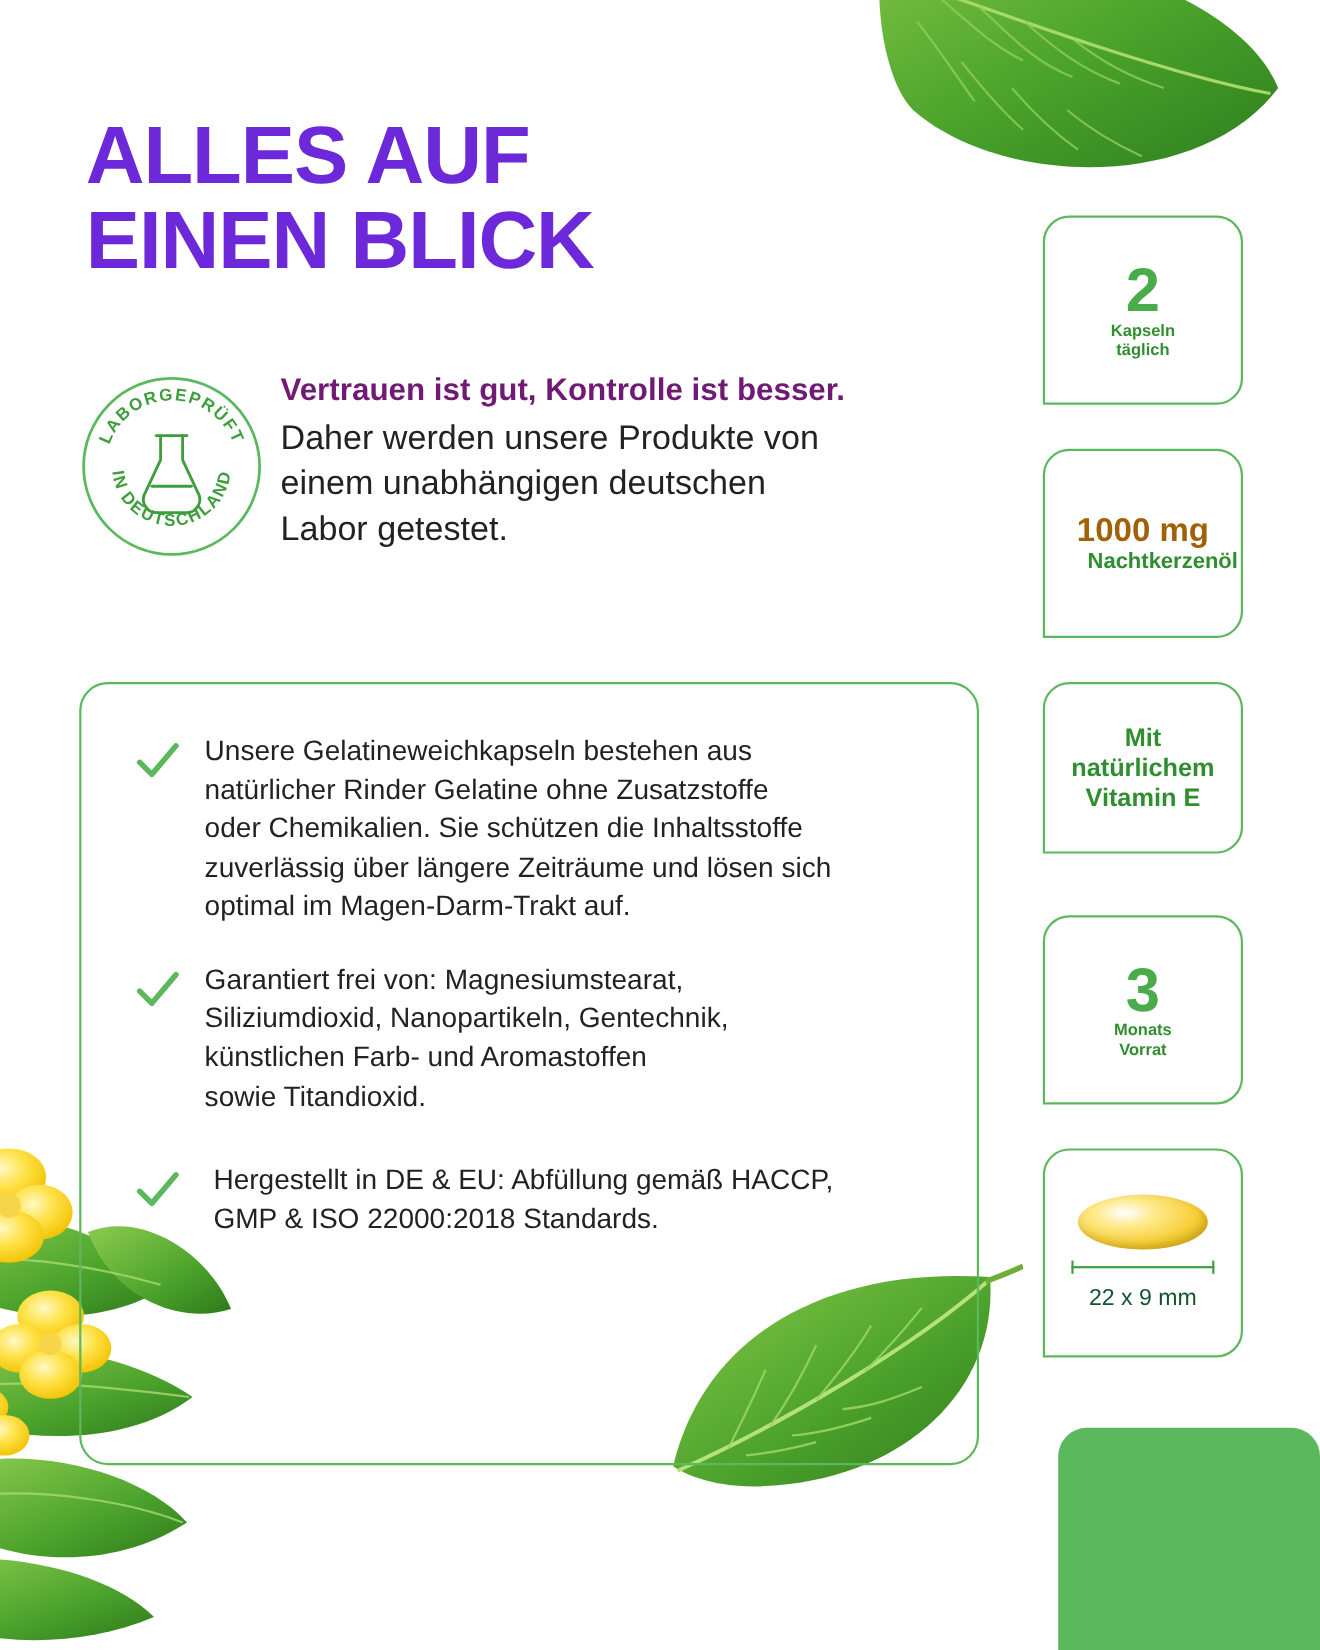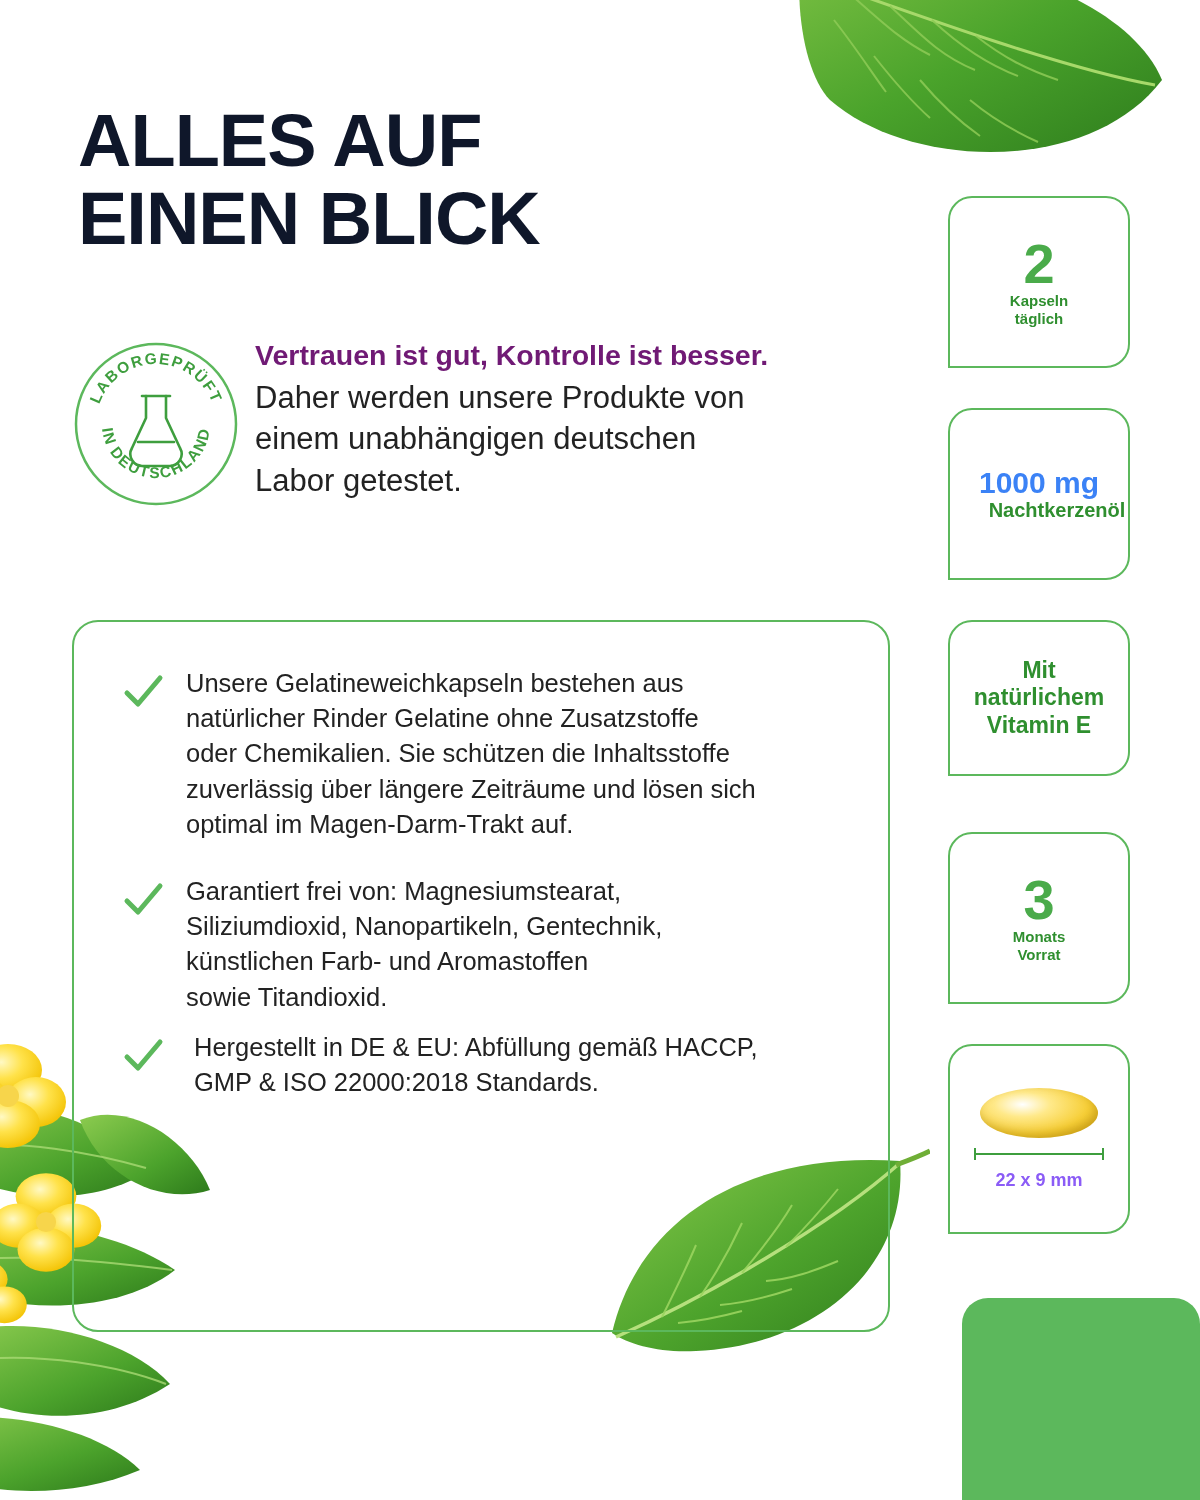--- a/index.html
+++ b/index.html
@@ -42,21 +42,21 @@
 
   
   #page-title {
     position: absolute;
     left: 78px;
     top: 52px;
     font-size: 74px;
     font-weight: bold;
     line-height: 1.06;
     letter-spacing: -1px;
-    color: #0f172a;
+    color: #6d28d9;
     white-space: pre-line;
   }
 
   
   #lab-badge {
     position: absolute;
     left: 72px;
     top: 340px;
     width: 168px;
     height: 168px;
@@ -111,21 +111,21 @@
     margin-top: 6px;
   }
   .bullet-text {
     font-size: 25.5px;
     line-height: 1.38;
     color: #222222;
     white-space: pre-line;
   }
   #bullet-0 { top: 44px; }
   #bullet-1 { top: 252px; }
-  #bullet-2 { top: 408px; gap: 30px; }
+  #bullet-2 { top: 434px; gap: 30px; }
 
   
   .fact-card {
     position: absolute;
     left: 948px;
     width: 182px;
     border: 2px solid #5cb85c;
     box-sizing: border-box;
     background: #ffffff;
     border-radius: 24px 24px 24px 0;
@@ -147,21 +147,21 @@
     font-size: 15px;
     font-weight: bold;
     line-height: 1.2;
     color: #2f8f2f;
     white-space: pre-line;
   }
   .fact-mid {
     font-size: 30px;
     font-weight: bold;
     line-height: 1.12;
-    color: #3b82f6;
+    color: #a16207;
   }
   .fact-mid-sub {
     font-size: 20px;
     font-weight: bold;
     line-height: 1.15;
     color: #2f8f2f;
     margin-left: 36px;
   }
 
   #card-dose   { top: 196px;  height: 172px; }
@@ -199,23 +199,23 @@
   }
   .dim-line::before { left: 0; }
   .dim-line::after  { right: 0; }
   .dim-bar {
     position: absolute;
     left: 0; right: 0; top: 5px;
     height: 2px;
     background: #3e9e3e;
   }
   .dim-label {
-    font-size: 18px;
-    font-weight: bold;
-    color: #8b5cf6;
+    font-size: 21px;
+    font-weight: normal;
+    color: #14532d;
   }
 
   
   #green-block {
     position: absolute;
     left: 962px;
     top: 1298px;
     width: 238px;
     height: 202px;
     background: #5cb85c;

